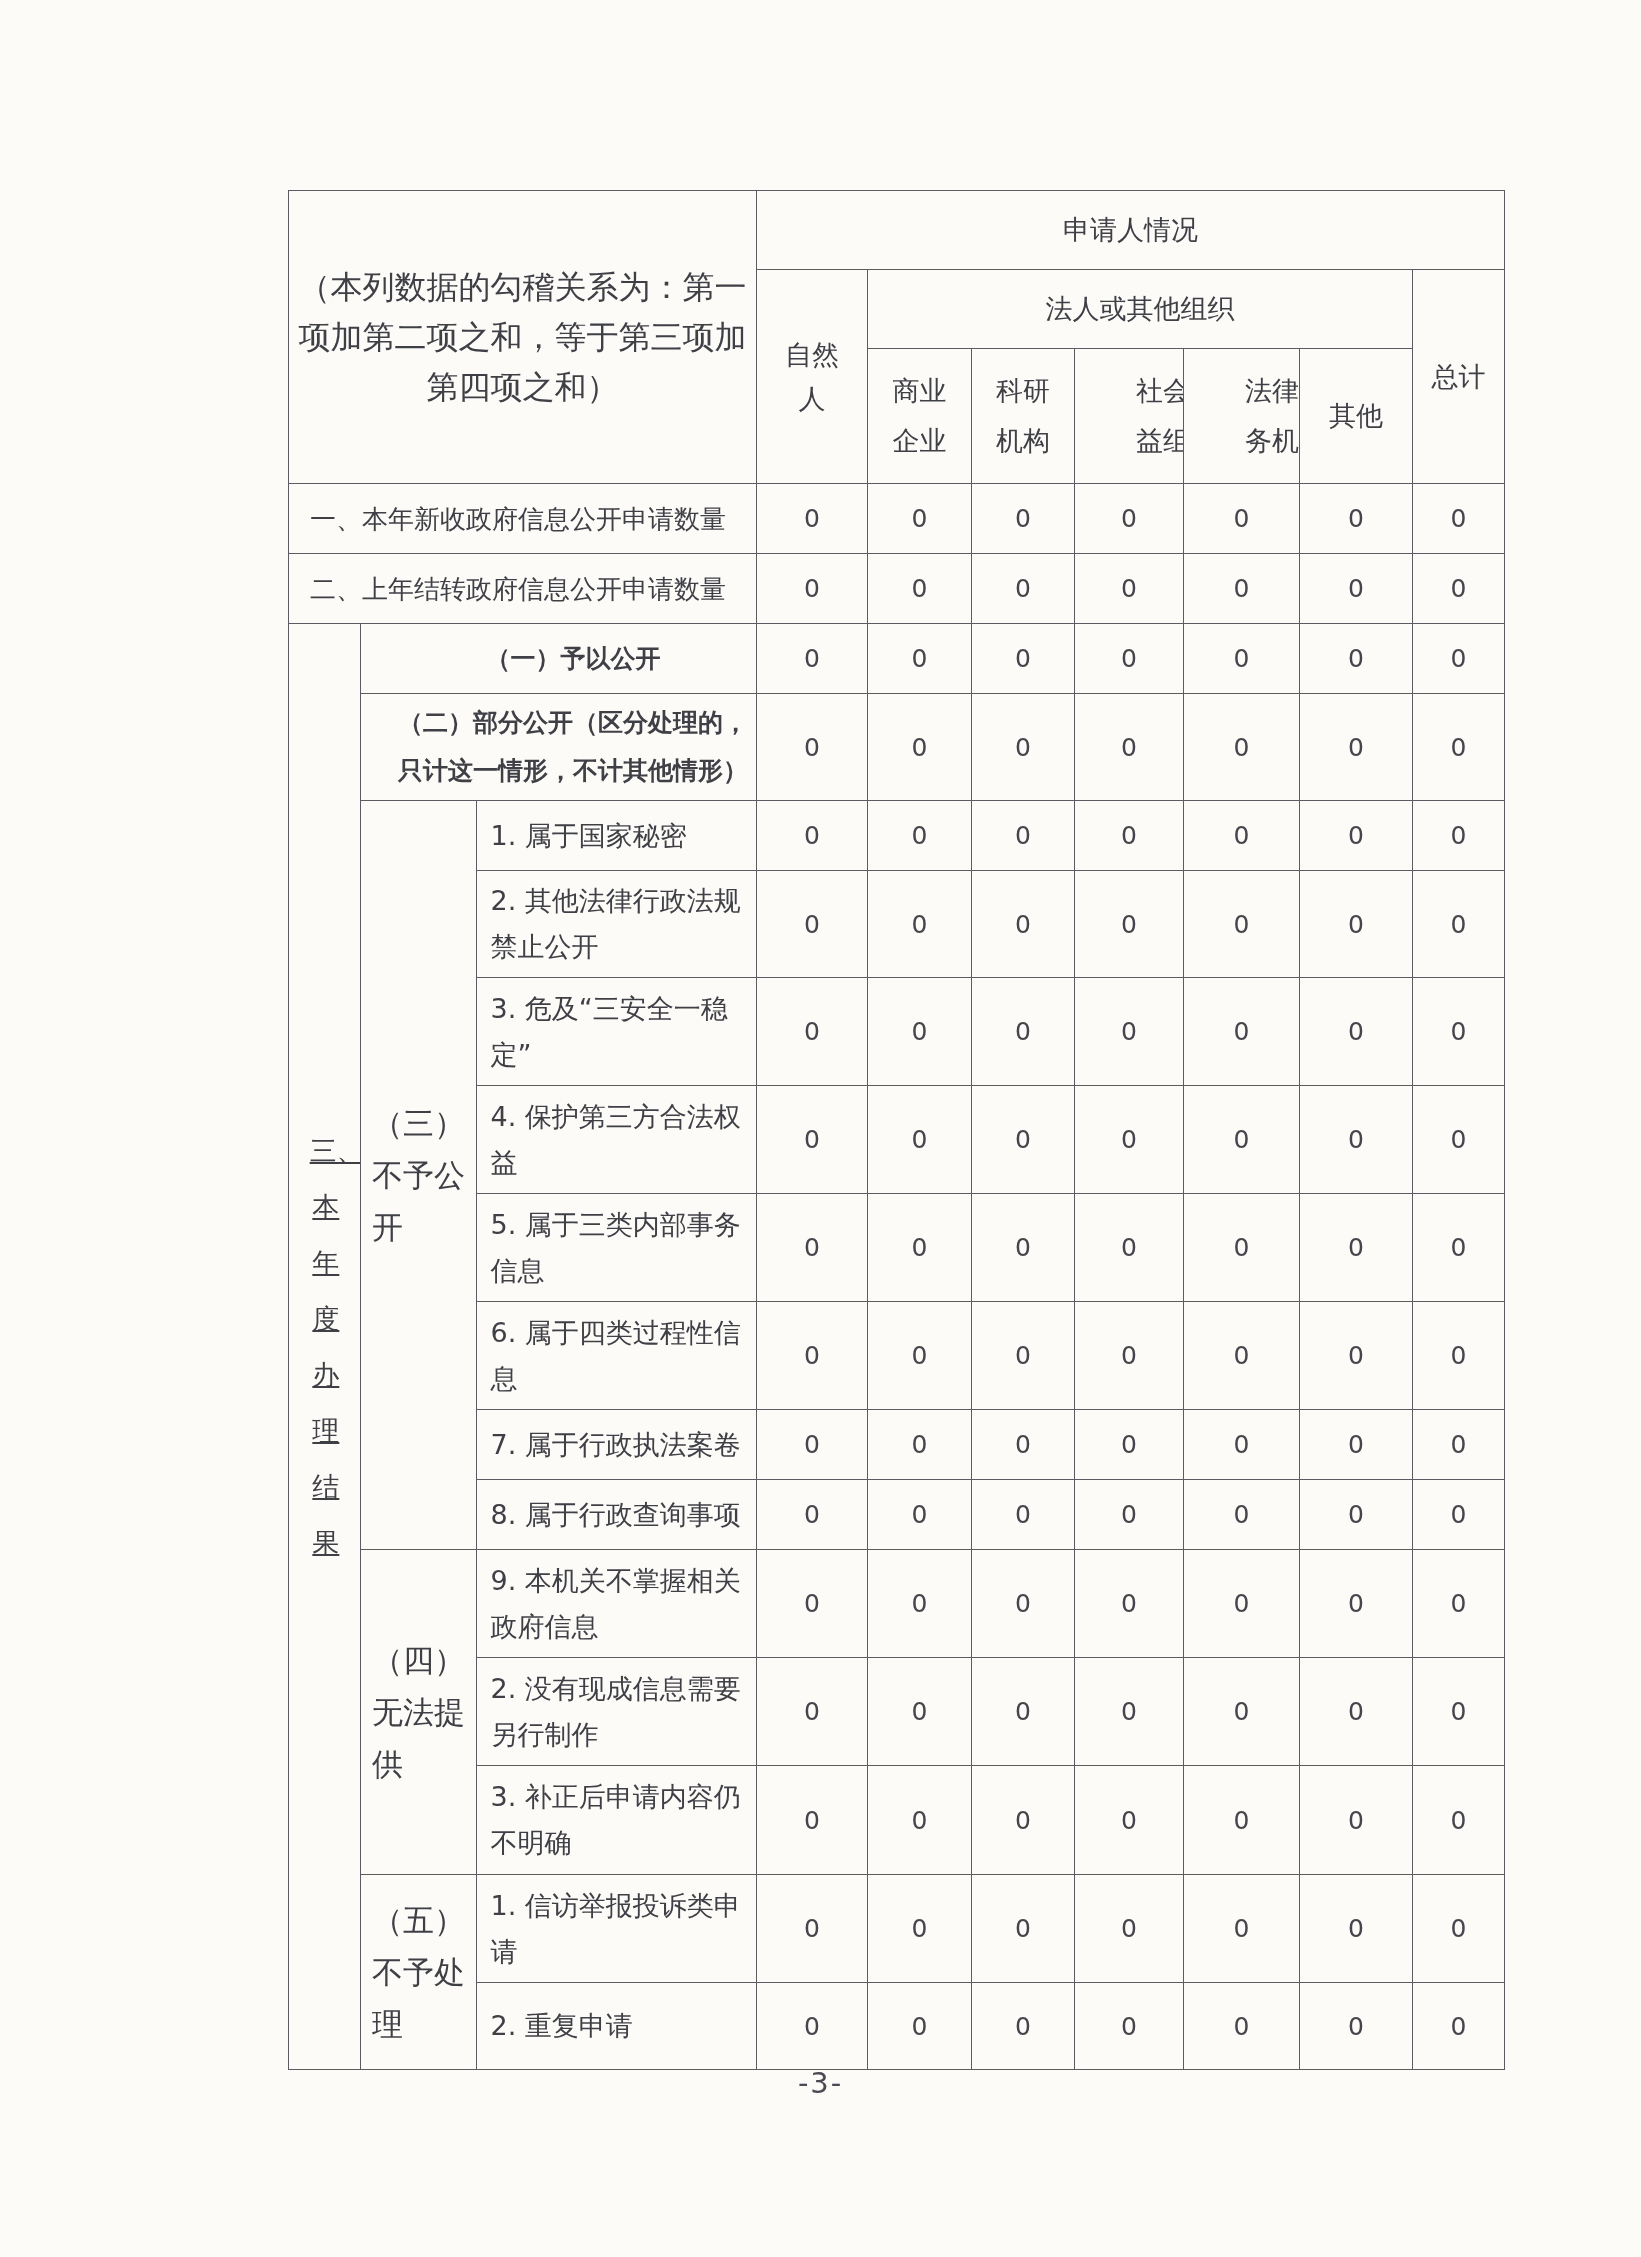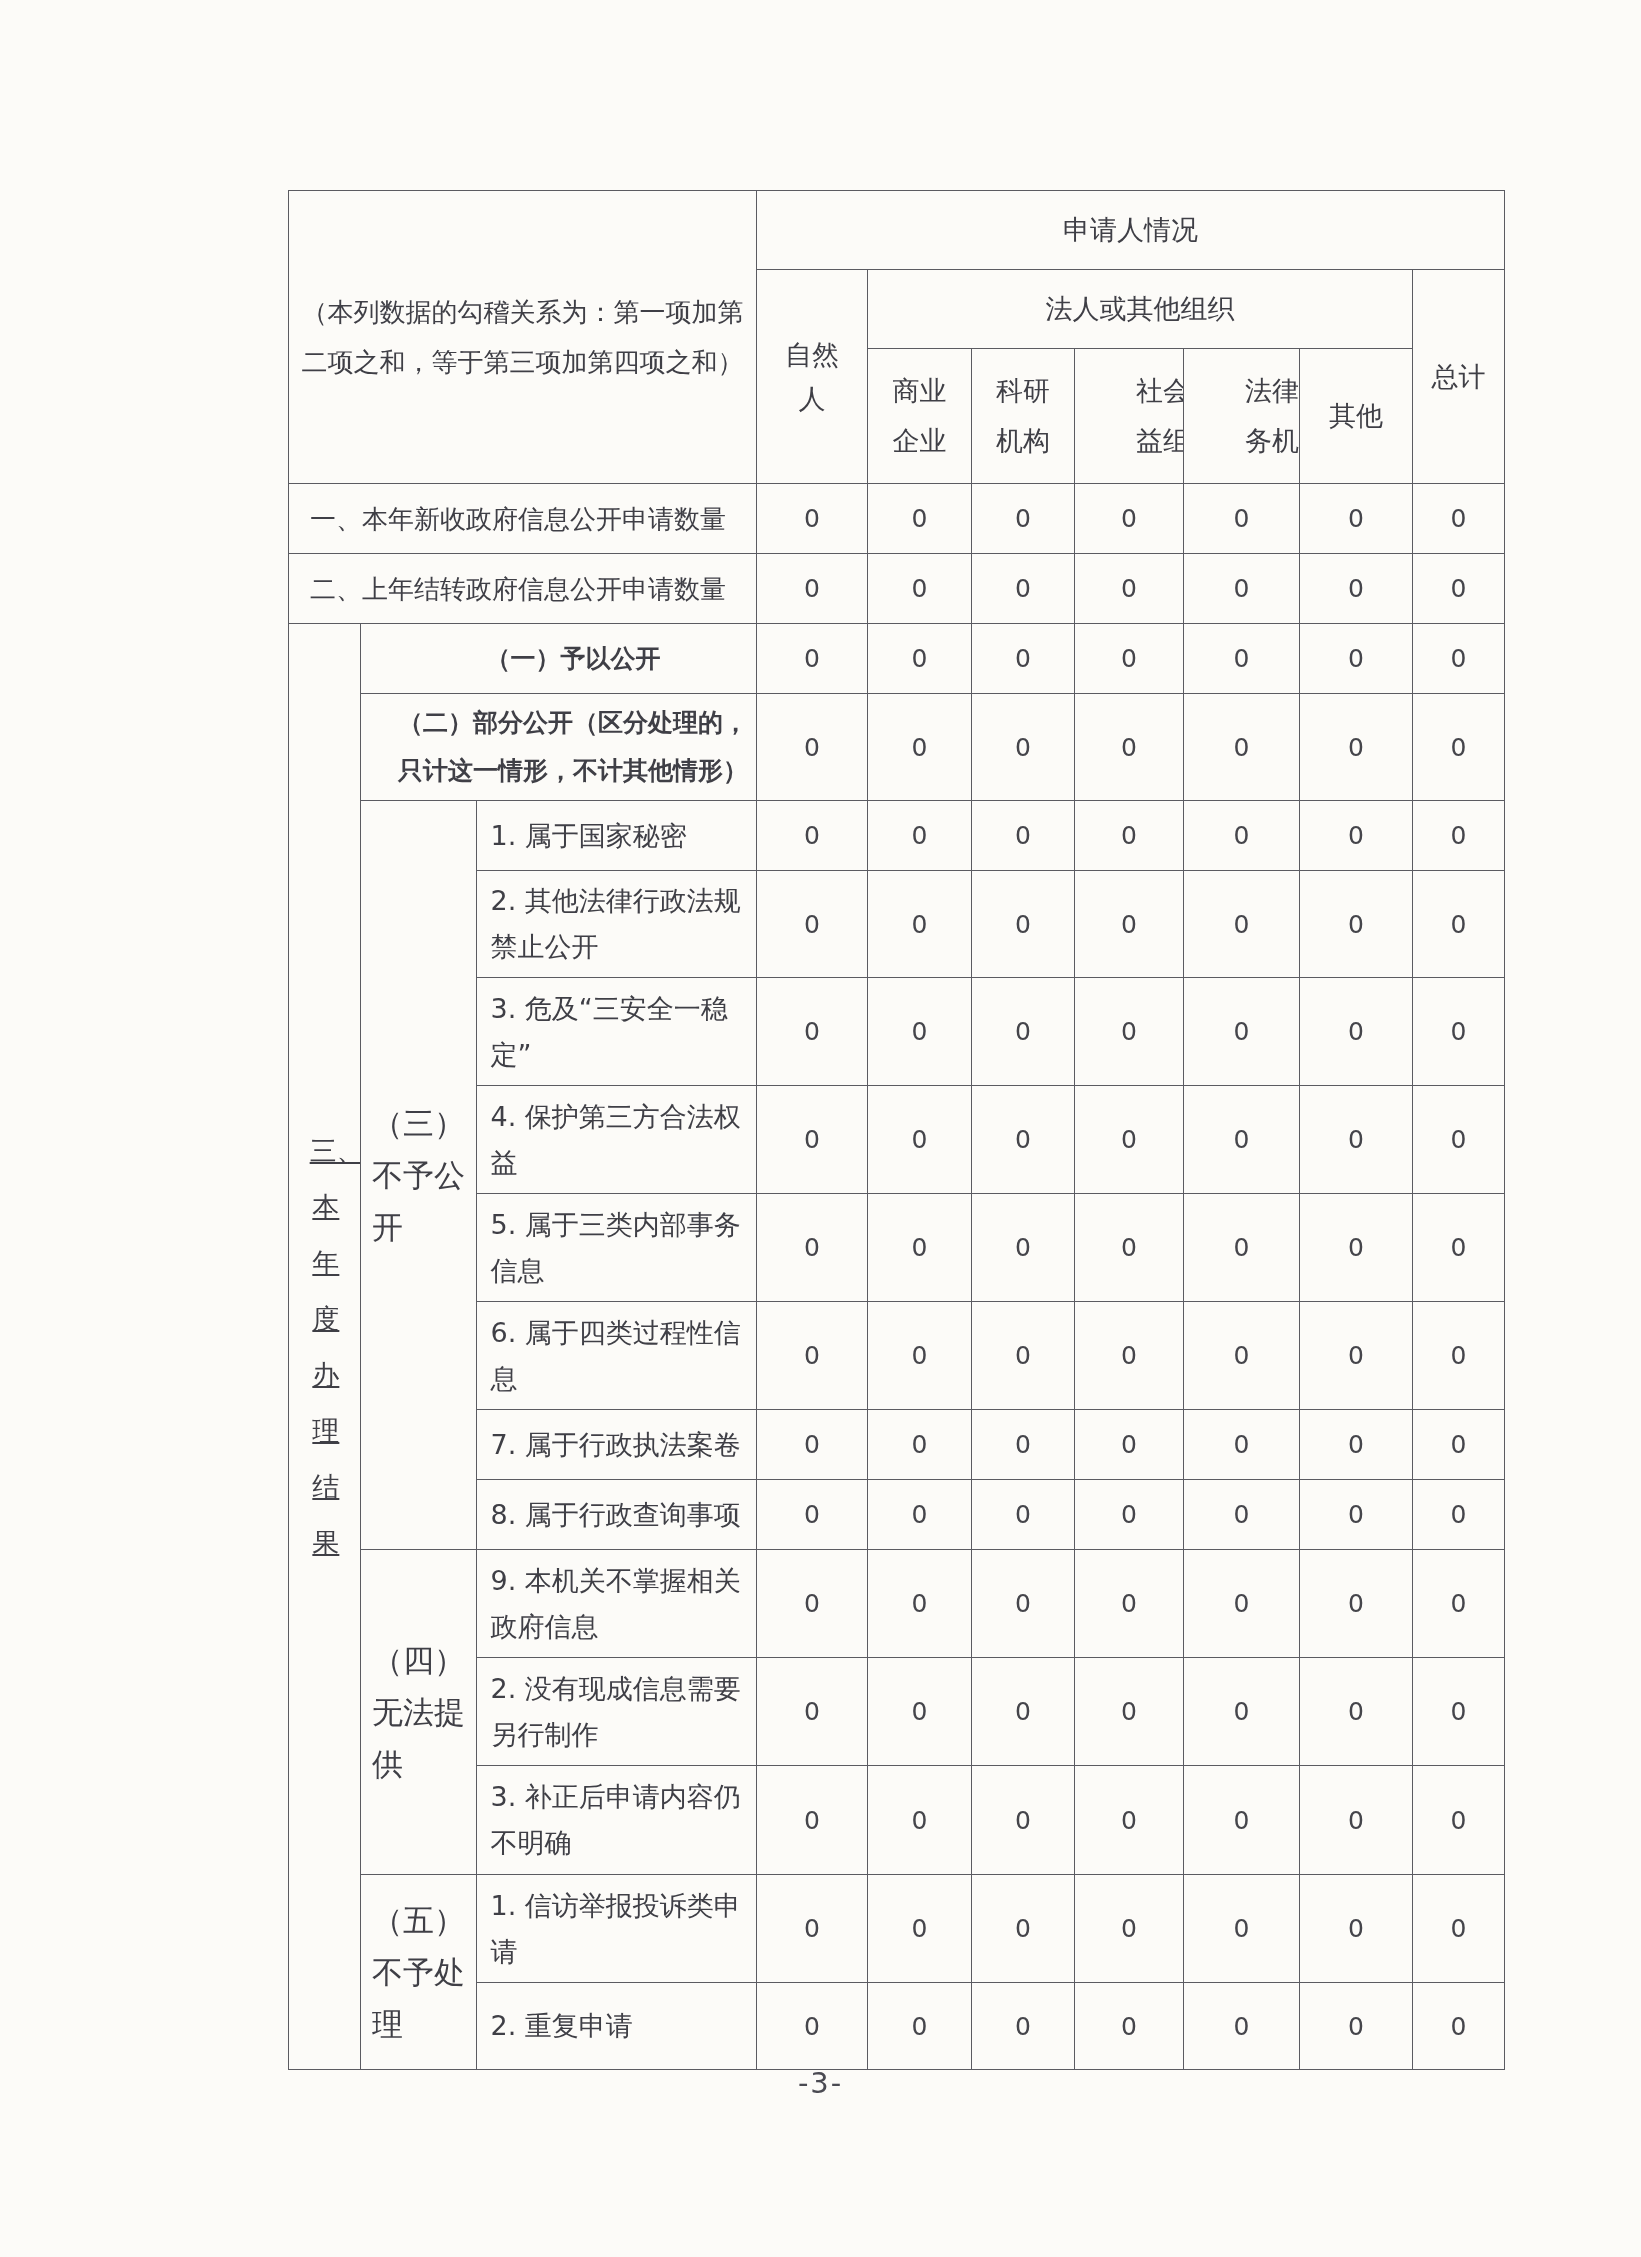--- a/index.html
+++ b/index.html
@@ -21,21 +21,21 @@
     border:1.9px solid #5b5b61;
     vertical-align:middle;
     overflow:hidden;
   }
   
   td.hc{text-align:center;font-size:27px;line-height:44px;padding:17px;}
   .wrap2{display:inline-block;width:2em;word-break:break-all;text-align:center;line-height:50px;}
   .wrap3{display:inline-block;width:3em;word-break:break-all;text-align:center;line-height:50px;margin-left:44px;}
   
   td.note{
-    text-align:center;font-size:26px;line-height:50px;
+    text-align:center;font-size:32px;line-height:50px;
     padding:3.9px 7.7px;word-break:break-all;
   }
   
   td.rowlab{
     font-size:26px;line-height:44px;
     padding:3.9px 9.7px 3.9px 21px;text-align:left;margin-left:40px;
   }
   
   td.widelab{
     font-size:25px;line-height:48px;

